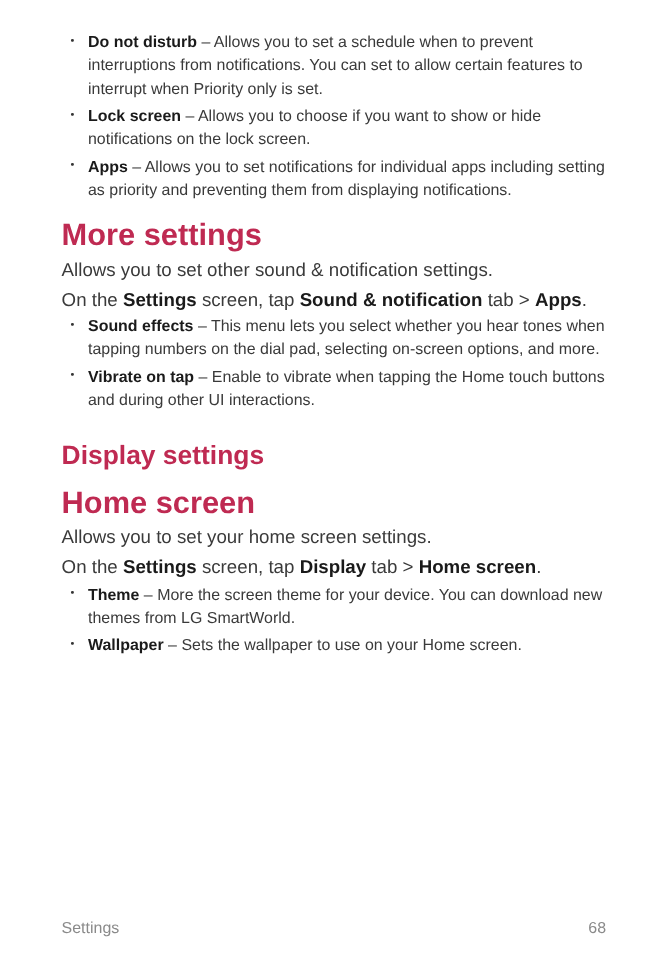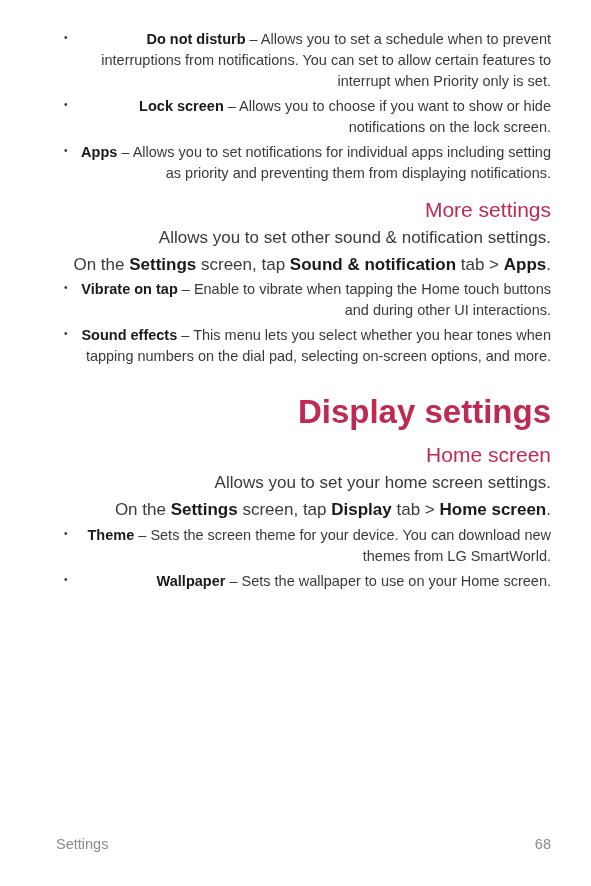--- a/index.html
+++ b/index.html
@@ -1,15 +1,15 @@
 <!DOCTYPE html>
 <html><head>
 <meta charset="utf-8">
 <style>
-  * { box-sizing: border-box; margin: 0; padding: 0; text-align: right; }
+  * { box-sizing: border-box; margin: 0; padding: 0; }
   html, body { width: 591px; height: 886px; }
   body {
     font-family: "Segoe UI", "Helvetica Neue", Arial, sans-serif;
     background: #fff;
     color: #222;
     position: relative;
   }
   .page {
     padding: 29px 40px 0 56px;
   }
@@ -27,28 +27,28 @@
   ul.bullets li::before {
     content: "•";
     position: absolute;
     left: -16px;
     top: 2px;
     font-size: 10px;
     color: #333;
   }
   .b { font-weight: 700; color: #1a1a1a; }
   h2.section {
-    font-size: 21px;
-    font-weight: 400;
+    font-size: 28px;
+    font-weight: 700;
     color: #bf2a52;
     margin-top: 14px;
     margin-bottom: 4px;
   }
   h1.chapter {
-    font-size: 33px;
+    font-size: 24px;
     font-weight: 700;
     color: #bf2a52;
     margin-top: 26px;
     margin-bottom: 12px;
   }
   p.body {
     font-size: 17px;
     line-height: 1.45;
     color: #3a3a3a;
     margin-bottom: 2px;
@@ -74,33 +74,33 @@
     <li><span class="b">Lock screen</span><span> – Allows you to choose if you want to show or hide notifications on the lock screen.</span></li>
     <li><span class="b">Apps</span><span> – Allows you to set notifications for individual apps including setting as priority and preventing them from displaying notifications.</span></li>
   </ul>
 
   <h2 class="section">More settings</h2>
   <p class="body">Allows you to set other sound &amp; notification settings.</p>
   <p class="body">
     <span>On the </span><span class="b">Settings</span><span> screen, tap </span><span class="b">Sound &amp; notification</span><span> tab &gt; </span><span class="b">Apps</span><span>.</span>
   </p>
   <ul class="bullets">
+    <li><span class="b">Sound effects</span><span> – This menu lets you select whether you hear tones when tapping numbers on the dial pad, selecting on-screen options, and more.</span></li>
     <li><span class="b">Vibrate on tap</span><span> – Enable to vibrate when tapping the Home touch buttons and during other UI interactions.</span></li>
-    <li><span class="b">Sound effects</span><span> – This menu lets you select whether you hear tones when tapping numbers on the dial pad, selecting on-screen options, and more.</span></li>
   </ul>
 
   <h1 class="chapter">Display settings</h1>
 
   <h2 class="section" style="margin-top:6px">Home screen</h2>
   <p class="body">Allows you to set your home screen settings.</p>
   <p class="body">
     <span>On the </span><span class="b">Settings</span><span> screen, tap </span><span class="b">Display</span><span> tab &gt; </span><span class="b">Home screen</span><span>.</span>
   </p>
   <ul class="bullets">
-    <li><span class="b">Theme</span><span> – Sets the screen theme for your device. You can download new themes from LG SmartWorld.</span></li>
+    <li><span class="b">Theme</span><span> – More the screen theme for your device. You can download new themes from LG SmartWorld.</span></li>
     <li><span class="b">Wallpaper</span><span> – Sets the wallpaper to use on your Home screen.</span></li>
   </ul>
 
 </div>
 
 <div class="footer">
   <span>Settings</span>
   <span>68</span>
 </div>
 

